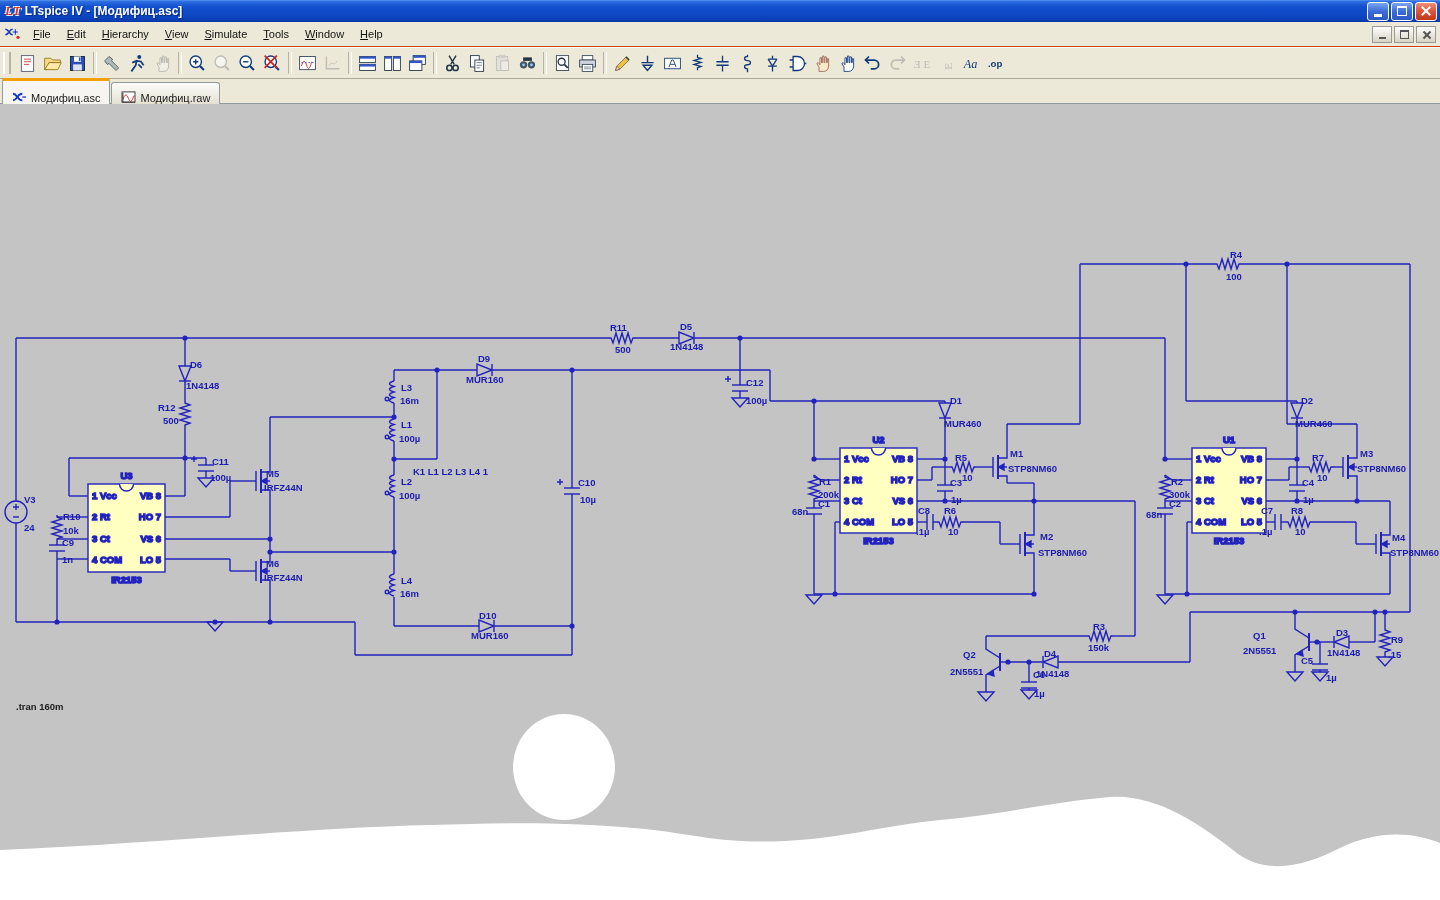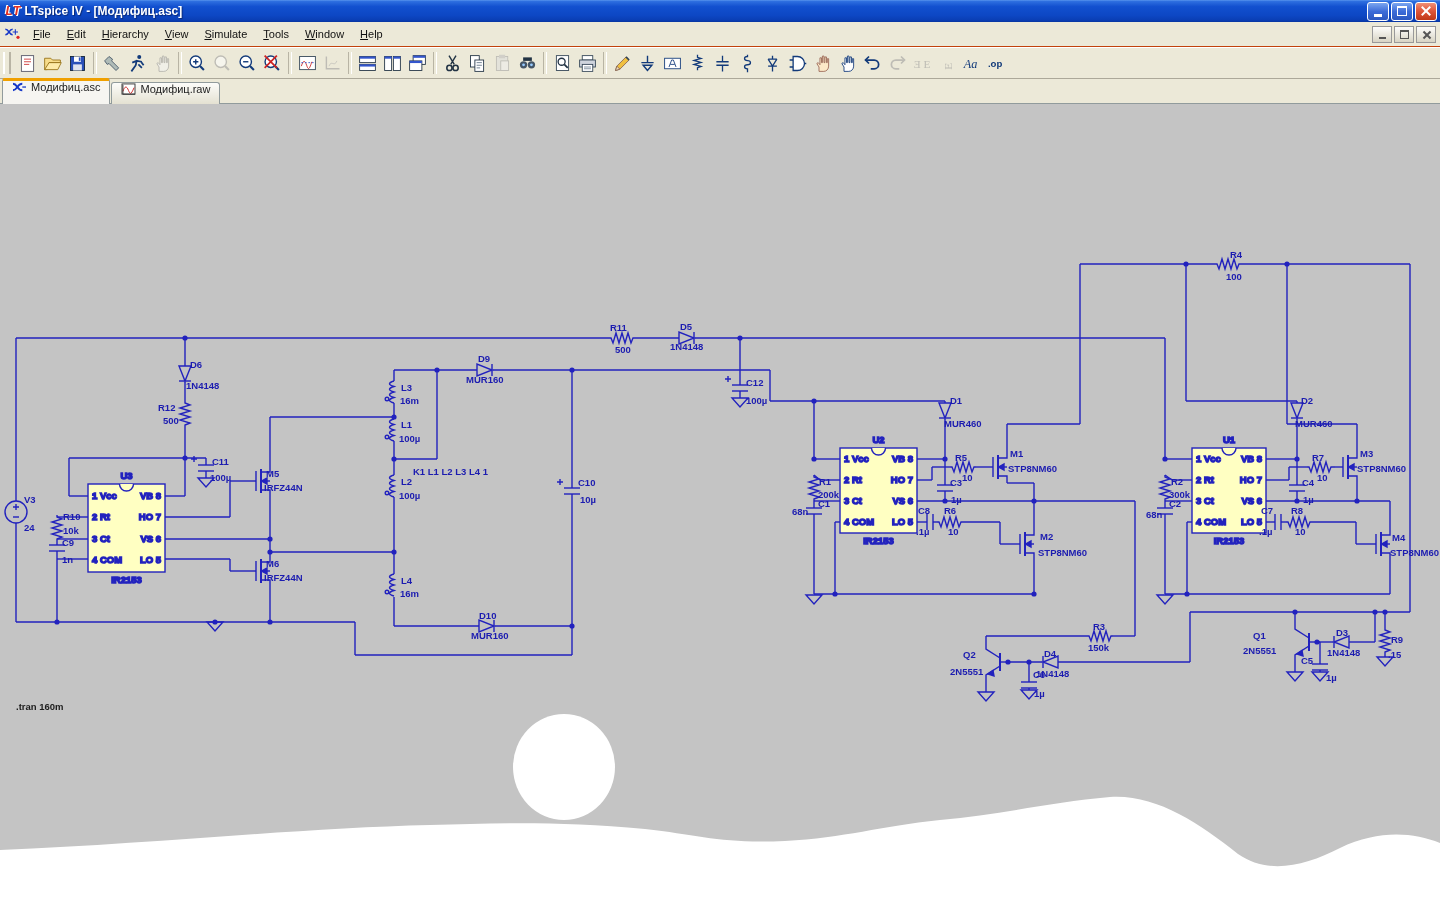--- a/index.html
+++ b/index.html
@@ -1,20 +1,20 @@
 <!DOCTYPE html>
 <html><head>
 <meta charset="utf-8">
 <style>
   html,body{margin:0;padding:0}
   body{width:1440px;height:900px;overflow:hidden;background:#fff;font-family:"Liberation Sans",sans-serif;-webkit-font-smoothing:none}
   
   .titlebar{height:22px;background:linear-gradient(180deg,#5a96ee 0%,#2e6fe0 6%,#1250cf 30%,#0d47c4 70%,#0a3eb4 92%,#0836a0 100%);
     display:flex;align-items:center;padding:0 3px;color:#fff;font-weight:bold;font-size:12px;text-shadow:1px 1px 1px #0a2a78}
-  .tlogo{color:#e33022;background:#fff0;font-style:italic;font-family:Liberation Mono, monospace;font-size:13px;margin:0 4px 0 2px;
+  .tlogo{color:#e33022;background:#fff0;font-style:italic;font-family:Liberation Serif, serif;font-size:13px;margin:0 4px 0 2px;
     text-shadow:1px 1px 0 #fff,-1px -1px 0 #fff}
   .winbtns{margin-left:auto;display:flex;gap:2px}
   .wbtn{width:20px;height:17px;border:1px solid #fff;border-radius:3px;display:flex;align-items:center;justify-content:center;
     background:linear-gradient(180deg,#7ba6f0,#3c6cd8 50%,#2c58c0);position:relative;cursor:pointer}
   .wbtn.close{background:linear-gradient(180deg,#f09078,#e0583c 45%,#c03818)}
   .g-min{width:8px;height:3px;background:#fff;margin-top:8px}
   .g-rest{width:8px;height:7px;border:1px solid #fff;border-top:2px solid #fff;background:transparent}
   .g-x{position:relative;width:10px;height:10px}
   .g-x:before,.g-x:after{content:"";position:absolute;left:4px;top:-1px;width:2px;height:12px;background:#fff}
   .g-x:before{transform:rotate(45deg)}.g-x:after{transform:rotate(-45deg)}
@@ -32,21 +32,21 @@
   .mg-x:before{transform:rotate(45deg)}.mg-x:after{transform:rotate(-45deg)}
   
   .toolbar{height:30px;background:#ece9d8;border-top:1px solid #fff;border-bottom:1px solid #aca899;display:flex;align-items:center;padding-left:2px}
   .tbgrip{width:4px;height:22px;border-left:2px solid #fff;border-right:2px solid #b8b4a4;margin:0 4px 0 1px}
   .tbtn{width:25px;height:25px;display:flex;align-items:center;justify-content:center;cursor:pointer}
   .tbtn svg{width:21px;height:21px}
   .tbtn.dis{opacity:.55;filter:grayscale(1)}
   .tsep{width:2px;height:22px;border-left:1px solid #b8b4a4;border-right:1px solid #fff;margin:0 3px}
   
   .tabbar{height:24px;background:#ece9d8;display:flex;align-items:flex-end;padding-left:2px;border-bottom:1px solid #919b9c}
-  .tab{display:flex;align-items:flex-start;gap:4px;height:21px;padding:0 9px;font-size:11px;color:#222;
+  .tab{display:flex;align-items:flex-end;gap:4px;height:21px;padding:0 9px;font-size:11px;color:#222;
     border:1px solid #919b9c;border-bottom:none;border-radius:3px 3px 0 0;background:linear-gradient(180deg,#fcfcf9,#e4e1d2);margin-right:1px;cursor:pointer;position:relative;top:1px}
   .tab.active{background:#f6f5f1;border-top:3px solid #f0a000;height:23px;font-weight:normal;top:1px;z-index:2}
   .tab svg{width:15px;height:13px}
   
   .canvas{position:relative;width:1440px;height:800px;background:#c4c4c4}
   .canvas svg{position:absolute;left:0;top:0}
   text{user-select:none}
 </style>
 </head>
 <body>

